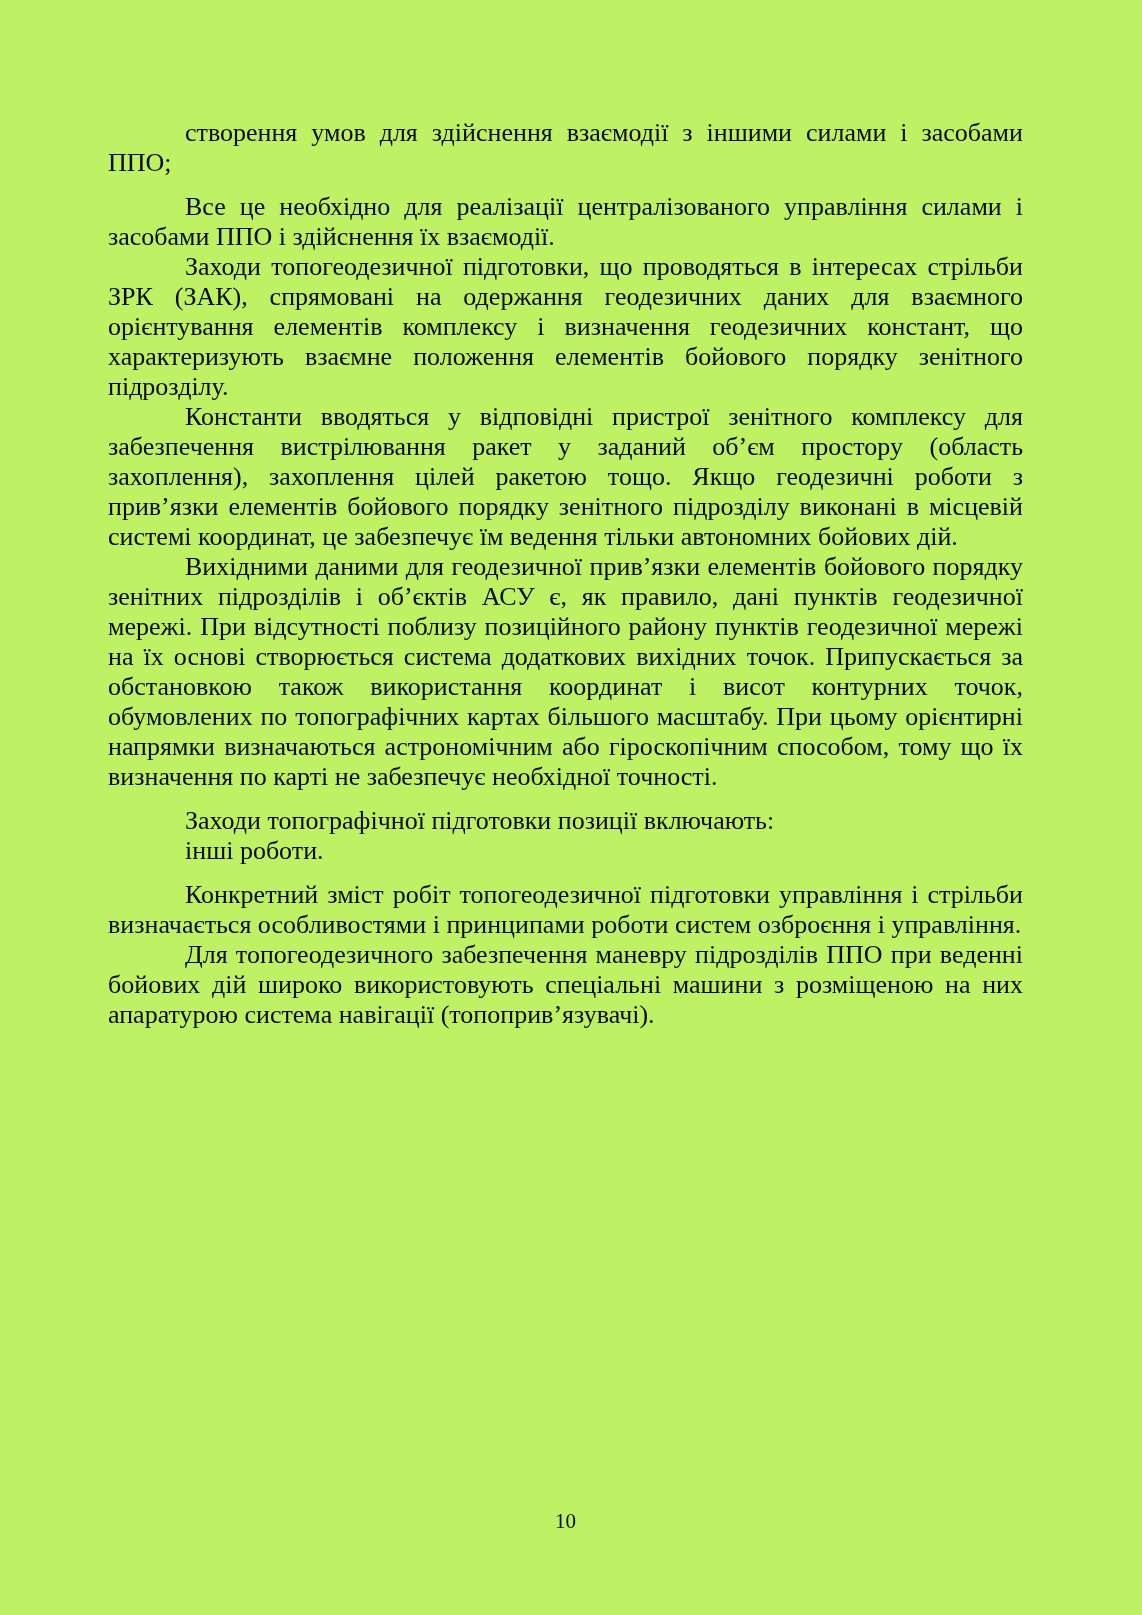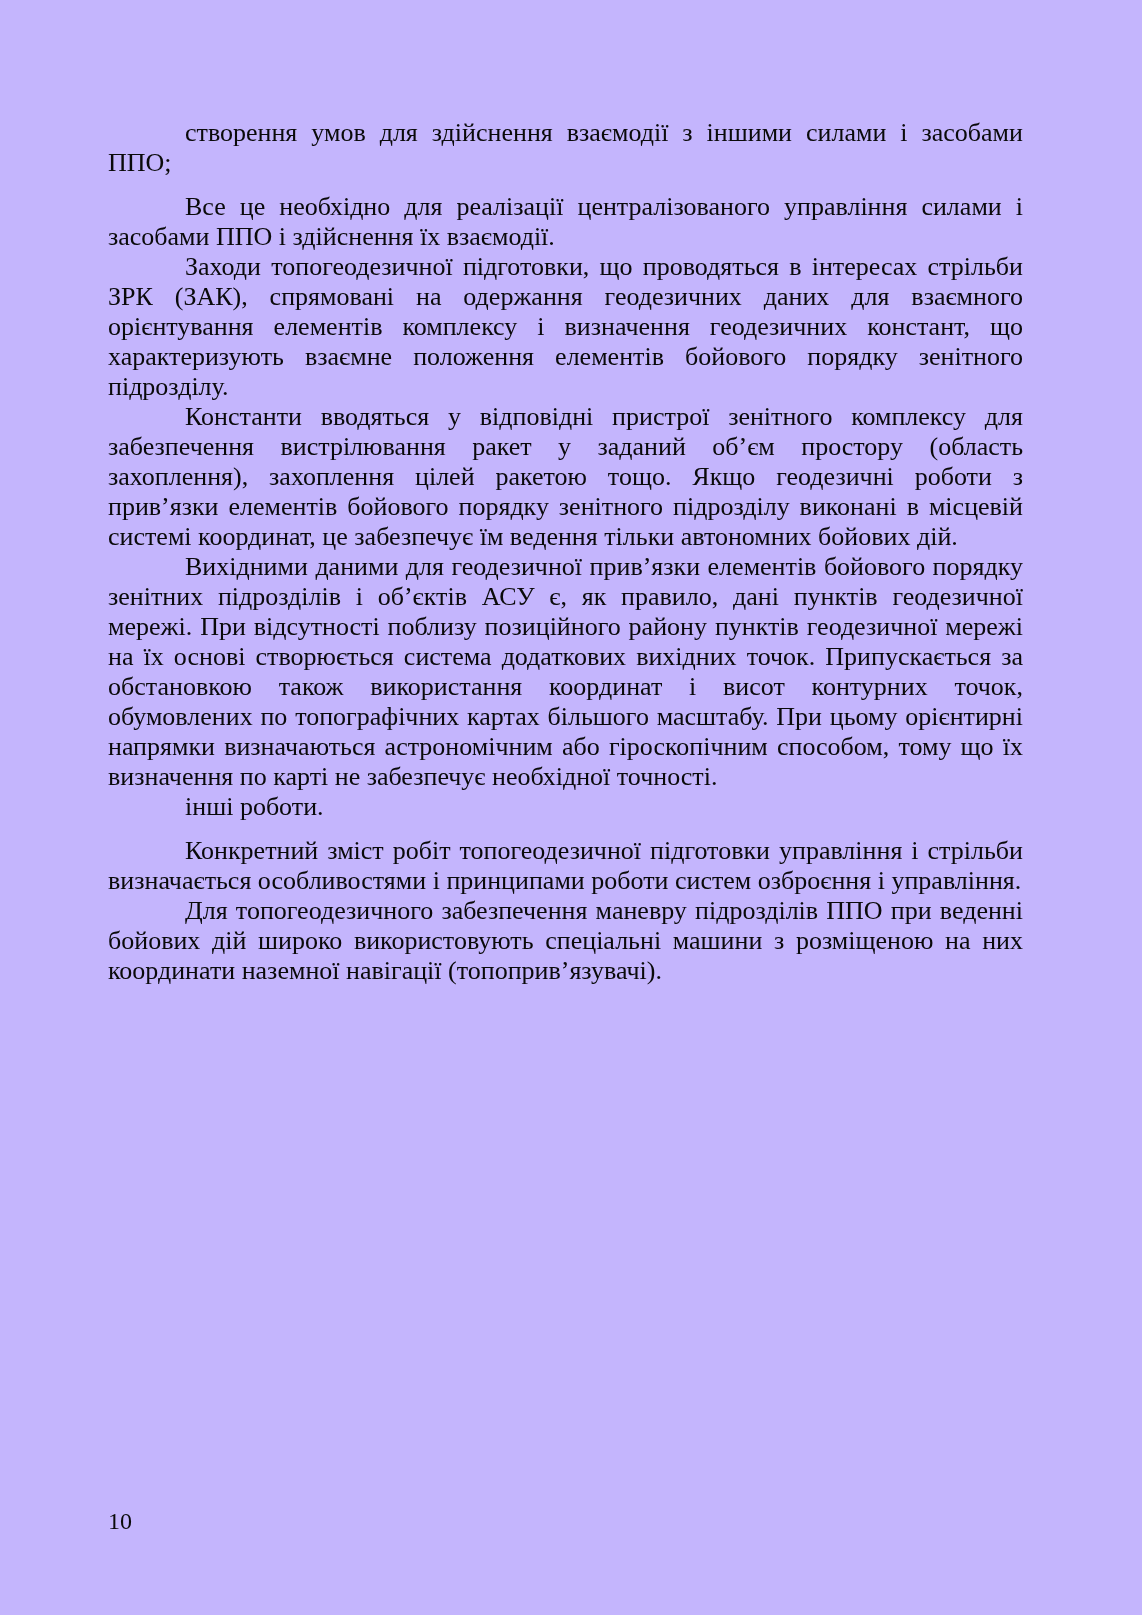--- a/index.html
+++ b/index.html
@@ -10,21 +10,21 @@
     width: 1142px;
     height: 1615px;
     background: #ffffff;
     position: relative;
     font-family: "Liberation Serif", "DejaVu Serif", serif;
     color: #0a0a0a;
   }
   .page {
     position: absolute;
     inset: 0;
-    background: #c4b5fd;
+    background: #bef264;
     overflow: hidden;
     text-decoration: underline;
   }
   .text-block {
     position: absolute;
     left: 108px;
     top: 118px;
     width: 915px;
     font-size: 26px;
     line-height: 30px;
@@ -35,36 +35,37 @@
     text-indent: 77px;
   }
   .para.gap {
     margin-top: 14px;
   }
   .page-number {
     position: absolute;
     left: 108px;
     top: 1506px;
     width: 915px;
-    text-align: left;
-    font-size: 24px;
+    text-align: center;
+    font-size: 21px;
     line-height: 30px;
   }
 </style>
 </head>
 <body>
 
 <div class="page">
 
   <div class="text-block">
     <p class="para">створення умов для здійснення взаємодії з іншими силами і засобами ППО;</p>
     <p class="para gap">Все це необхідно для реалізації централізованого управління силами і засобами ППО і здійснення їх взаємодії.</p>
     <p class="para">Заходи топогеодезичної підготовки, що проводяться в інтересах стрільби ЗРК (ЗАК), спрямовані на одержання геодезичних даних для взаємного орієнтування елементів комплексу і визначення геодезичних констант, що характеризують взаємне положення елементів бойового порядку зенітного підрозділу.</p>
     <p class="para">Константи вводяться у відповідні пристрої зенітного комплексу для забезпечення вистрілювання ракет у заданий об’єм простору (область захоплення), захоплення цілей ракетою тощо. Якщо геодезичні роботи з прив’язки елементів бойового порядку зенітного підрозділу виконані в місцевій системі координат, це забезпечує їм ведення тільки автономних бойових дій.</p>
     <p class="para">Вихідними даними для геодезичної прив’язки елементів бойового порядку зенітних підрозділів і об’єктів АСУ є, як правило, дані пунктів геодезичної мережі. При відсутності поблизу позиційного району пунктів геодезичної мережі на їх основі створюється система додаткових вихідних точок. Припускається за обстановкою також використання координат і висот контурних точок, обумовлених по топографічних картах більшого масштабу. При цьому орієнтирні напрямки визначаються астрономічним або гіроскопічним способом, тому що їх визначення по карті не забезпечує необхідної точності.</p>
+    <p class="para gap">Заходи топографічної підготовки позиції включають:</p>
     <p class="para">інші роботи.</p>
     <p class="para gap">Конкретний зміст робіт топогеодезичної підготовки управління і стрільби визначається особливостями і принципами роботи систем озброєння і управління.</p>
-    <p class="para">Для топогеодезичного забезпечення маневру підрозділів ППО при веденні бойових дій широко використовують спеціальні машини з розміщеною на них координати наземної навігації (топоприв’язувачі).</p>
+    <p class="para">Для топогеодезичного забезпечення маневру підрозділів ППО при веденні бойових дій широко використовують спеціальні машини з розміщеною на них апаратурою система навігації (топоприв’язувачі).</p>
   </div>
 
   <div class="page-number">10</div>
 
 </div>
 
 </body></html>

